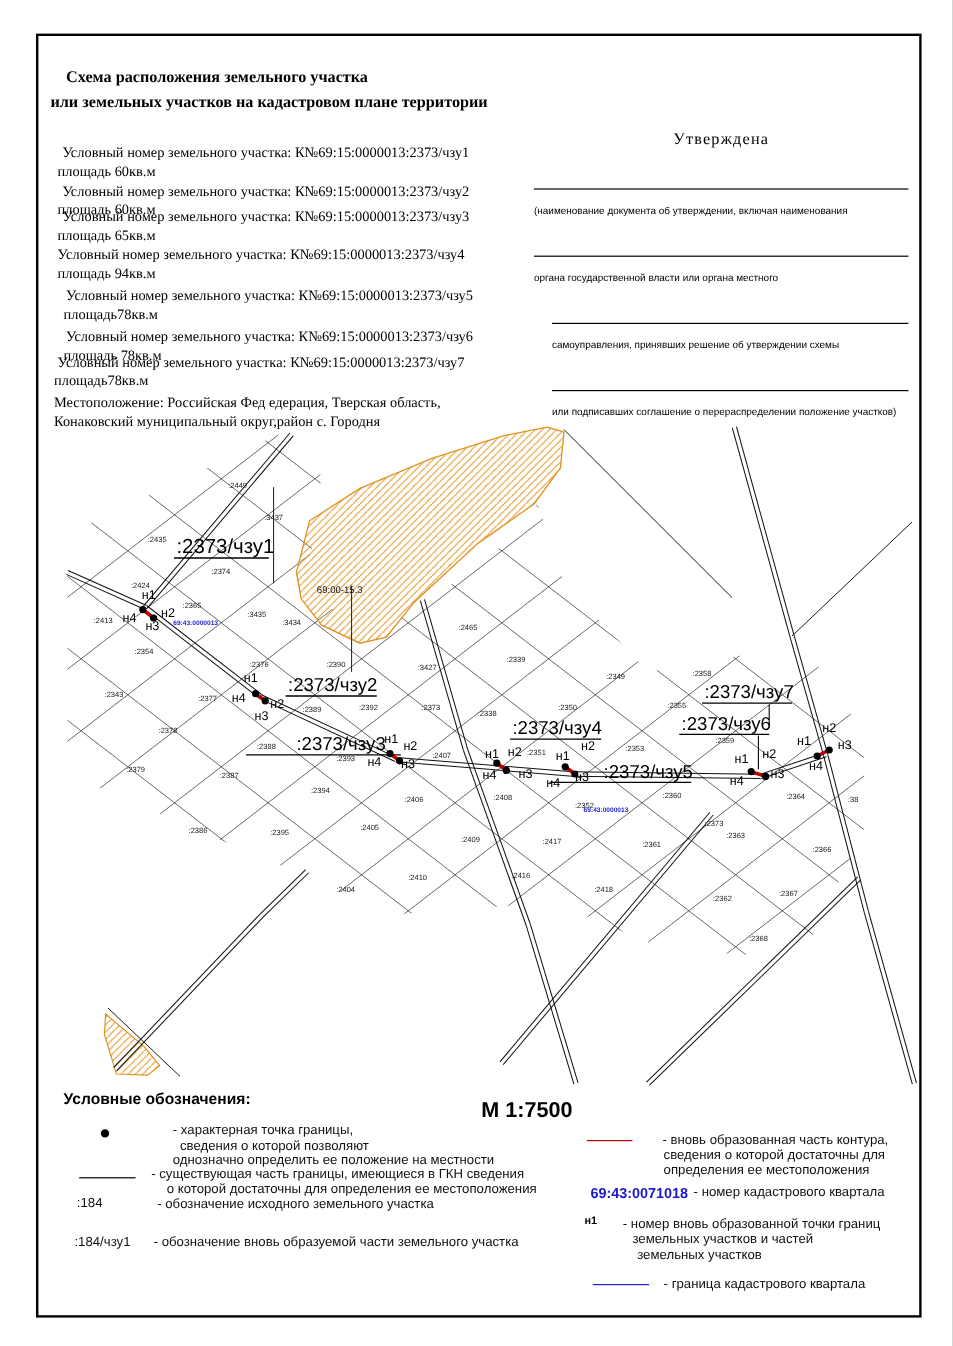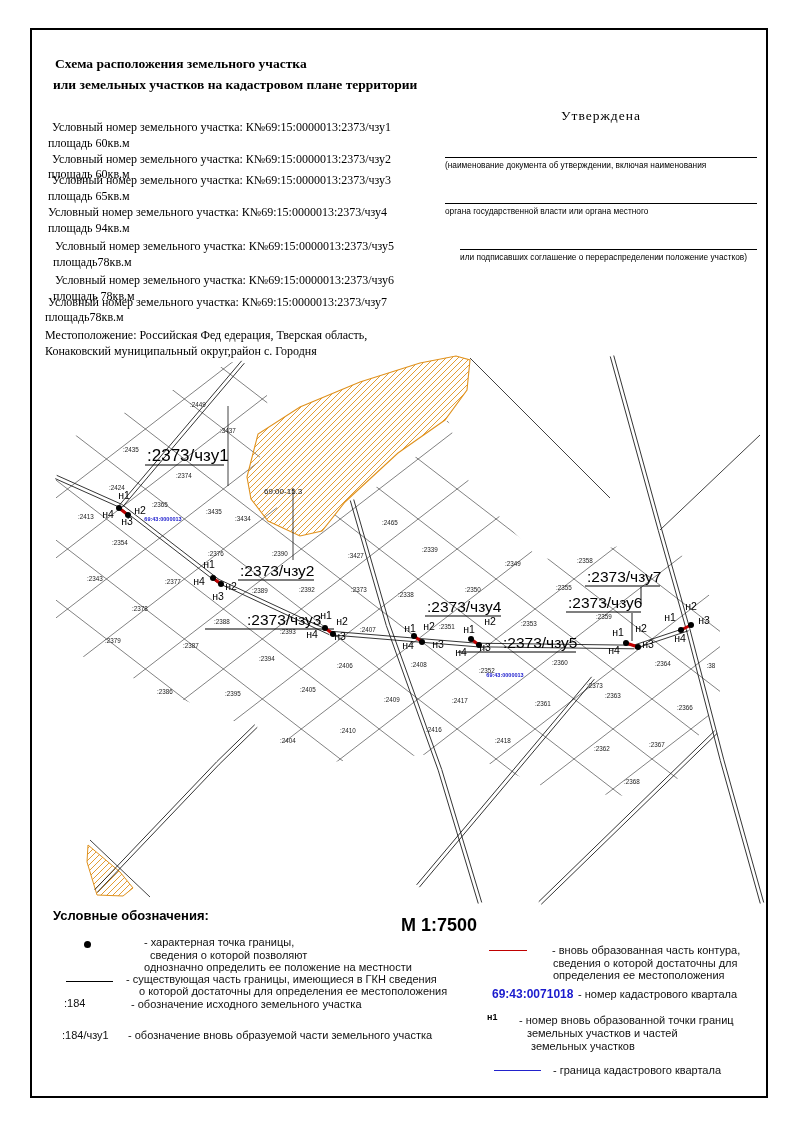--- a/index.html
+++ b/index.html
@@ -7,40 +7,40 @@
         font-family:"Liberation Sans",sans-serif;color:#000;}
   .frame{position:absolute;left:30px;top:28px;width:734px;height:1066px;border:2px solid #000;}
   .abs{position:absolute;white-space:nowrap;}
   .title{font-family:"Liberation Serif",serif;font-weight:bold;font-size:13.5px;}
   .plots{position:absolute;left:45px;top:120px;font-family:"Liberation Serif",serif;
          font-size:12px;line-height:15.8px;}
   .plots div{white-space:nowrap;}
   .approved{position:absolute;left:445px;top:108px;width:312px;}
   .approved .ttl{font-family:"Liberation Serif",serif;font-size:13.5px;letter-spacing:1px;
                  text-align:center;margin-bottom:20px;}
-  .appr-line{border-top:1px solid #000;font-size:8.3px;padding-top:2px;margin-bottom:9px;margin-top:33px;}
+  .appr-line{border-top:1px solid #000;font-size:8.3px;padding-top:12px;margin-bottom:9px;margin-top:33px;}
   .appr-line.ind{margin-left:15px;}
   svg#map-svg{position:absolute;left:0;top:0;}
   .lg{font-size:11px;color:#111;}
   .lgb{font-weight:bold;font-size:18px;}
   .sym-dot{position:absolute;width:7px;height:7px;border-radius:50%;background:#000;}
   .sym-line{position:absolute;height:0;border-top:1.4px solid #000;}
   .sym-line.red{border-color:#c00000;}
   .sym-line.blue{border-color:#2222cc;}
   .blue-bold{color:#1a1acd;font-weight:bold;font-size:12px;}
   .n1sym{font-weight:bold;font-size:9px;}
 </style>
 </head>
 <body>
 
 <div class="page">
   <div class="frame"></div>
 
   <div class="abs title" style="left:55px;top:56px;">Схема расположения  земельного участка</div>
-  <div class="abs title" style="left:53px;top:77px;">или земельных участков на  кадастровом плане территории</div>
+  <div class="abs title" style="left:42px;top:77px;">или земельных участков на  кадастровом плане территории</div>
 
   <div class="plots" id="plots">
       <div style="margin-left: 7px; margin-top: 0px;">Условный номер земельного участка: К№69:15:0000013:2373/чзу1</div>
       <div style="margin-left: 3px; margin-top: 0px;">площадь 60кв.м</div>
       <div style="margin-left: 7px; margin-top: 0px;">Условный номер земельного участка: К№69:15:0000013:2373/чзу2</div>
       <div style="margin-left: 3px; margin-top: 0px;">площадь 60кв.м</div>
       <div style="margin-left: 7px; margin-top: -10px;">Условный номер земельного участка: К№69:15:0000013:2373/чзу3</div>
       <div style="margin-left: 3px; margin-top: 0px;">площадь 65кв.м</div>
       <div style="margin-left: 3px; margin-top: 0px;">Условный номер земельного участка: К№69:15:0000013:2373/чзу4</div>
       <div style="margin-left: 3px; margin-top: 0px;">площадь 94кв.м</div>
@@ -51,20 +51,21 @@
       <div style="margin-left: 3px; margin-top: -10px;">Условный номер земельного участка: К№69:15:0000013:2373/чзу7</div>
       <div style="margin-left: 0px; margin-top: 0px;">площадь78кв.м</div>
       <div style="margin-left: 0px; margin-top: 2px;">Местоположение:  Российская Фед едерация, Тверская область,</div>
       <div style="margin-left: 0px; margin-top: 0px;">Конаковский муниципальный округ,район с. Городня</div>
     </div>
 
   <div class="approved">
     <div class="ttl">Утверждена</div>
     <div class="appr-line">(наименование документа об утверждении, включая наименования</div>
     <div class="appr-line">органа государственной власти или органа местного</div>
+    <div class="appr-line ind">самоуправления, принявших решение об утверждении схемы</div>
     <div class="appr-line ind">или подписавших соглашение о перераспределении положение участков)</div>
   </div>
 
   <svg id="map-svg" width="794" height="1122" viewBox="0 0 794 1122">
       <defs>
         <clipPath id="gclip">
           <polygon points="56,445 232,362 266,362 268,430 254,478 300,537 362,498 422,452 448,420 470,485 540,560 648,541 692,560 720,618 720,692 668,798 556,792 462,752 330,762 198,706 56,645"></polygon>
         </clipPath>
         <pattern id="hp" width="6" height="6" patternUnits="userSpaceOnUse">
           <path d="M0 6 L6 0" stroke="#e0921e" stroke-width="0.9" fill="none"></path>

